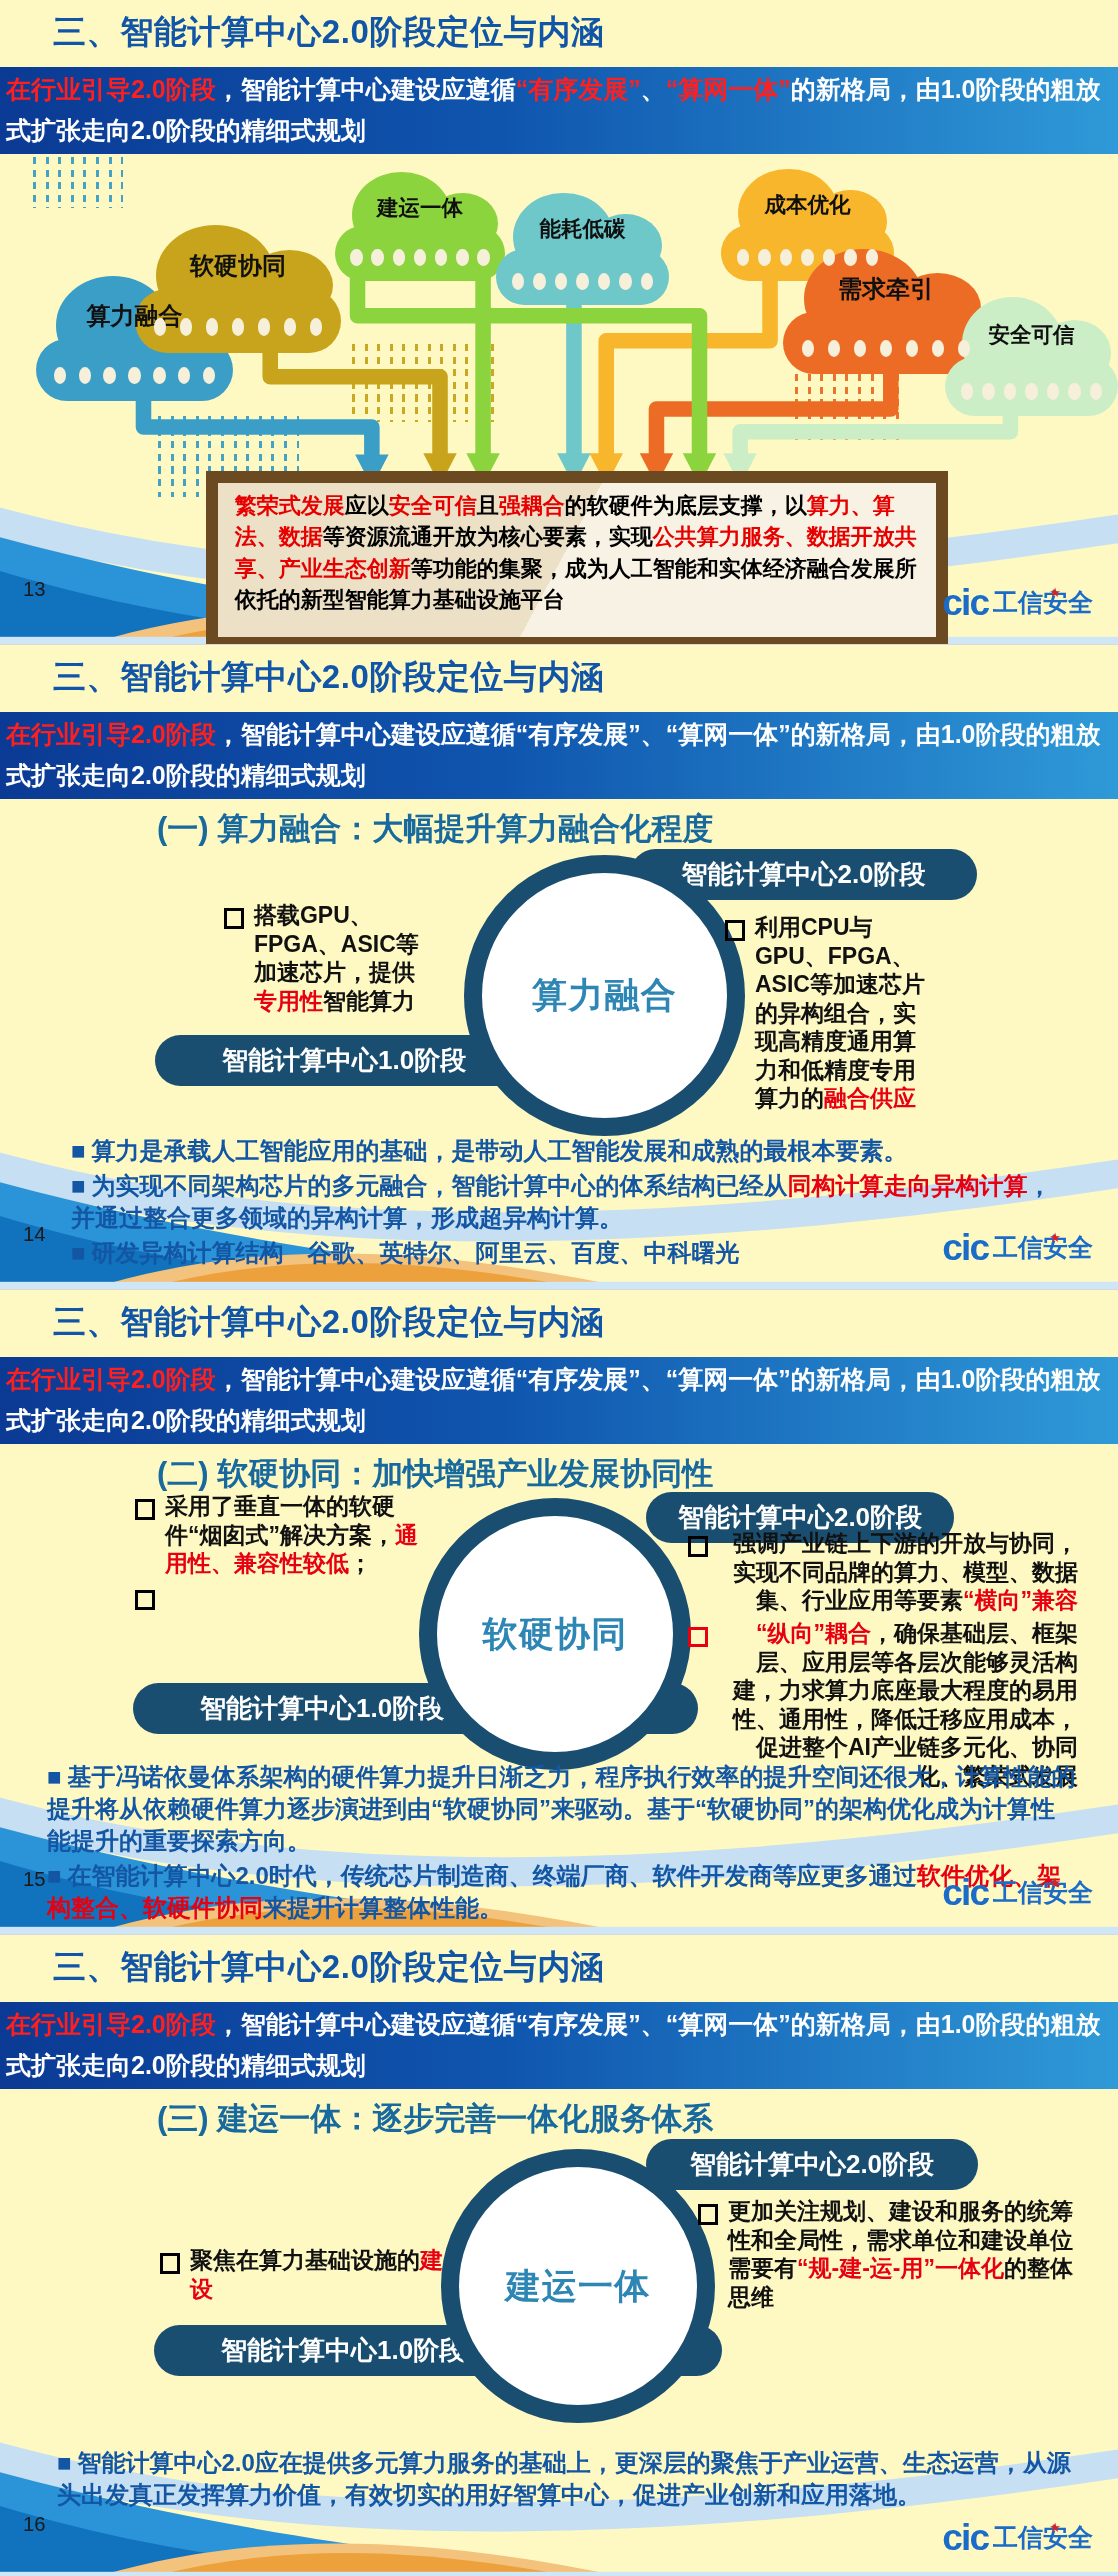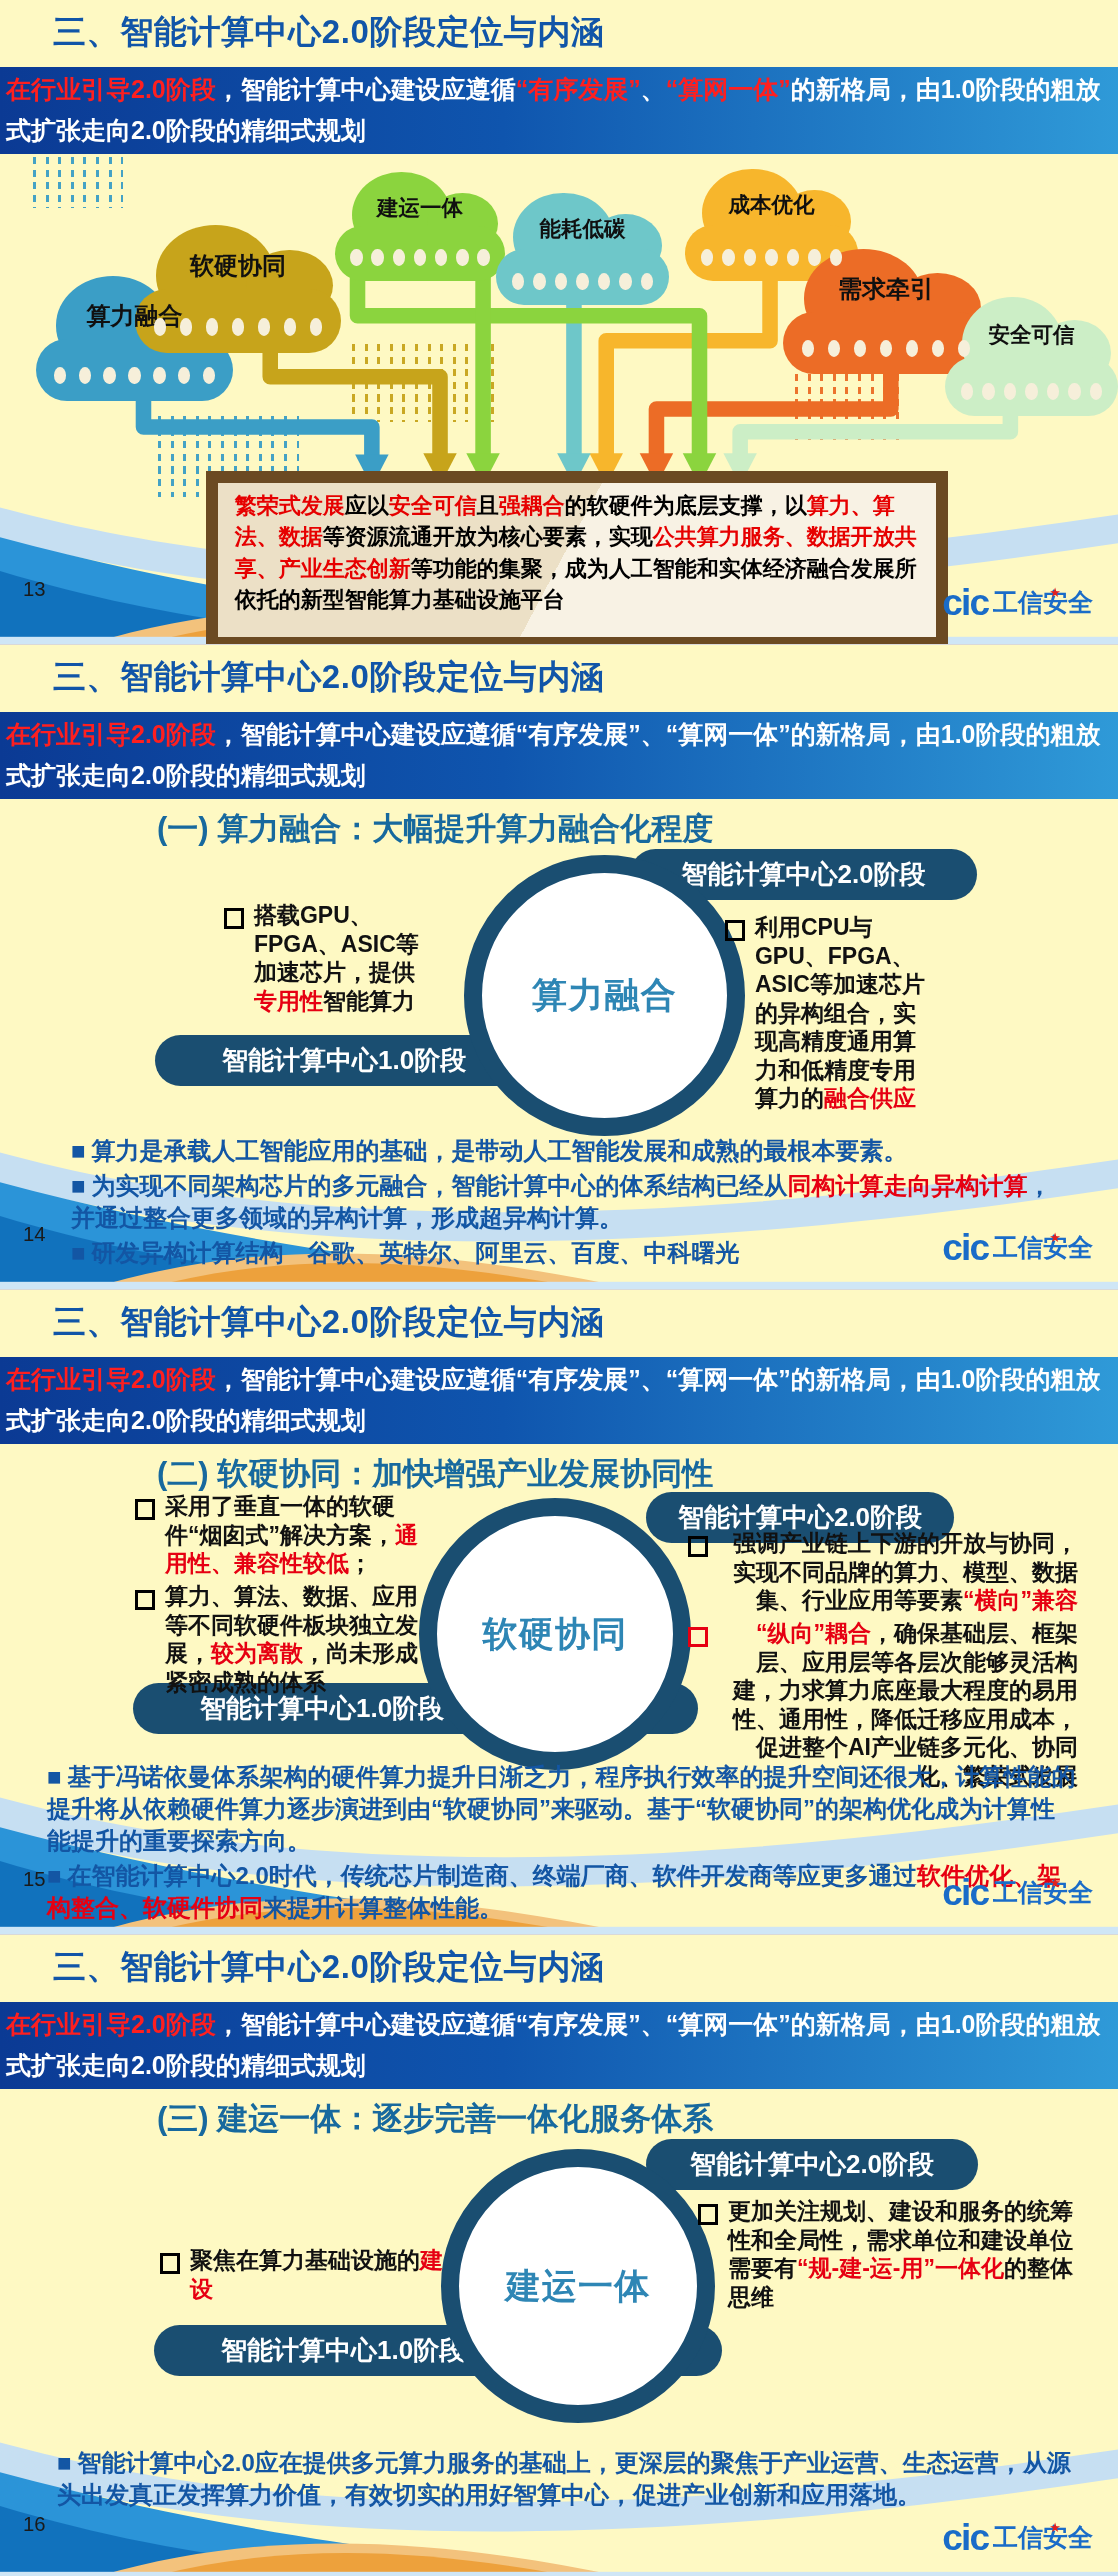--- a/index.html
+++ b/index.html
@@ -196,21 +196,21 @@
       <div class="dots">
           <i></i>
           <i></i>
           <i></i>
           <i></i>
           <i></i>
           <i></i>
           <i></i>
         </div>
     </div>
-    <div class="cloud" style="left:685px;top:173px;width:173px;height:108px;">
+    <div class="cloud" style="left:721px;top:173px;width:173px;height:108px;">
       <div class="puff1" style="background:#f7b62c"></div>
         <div class="puff2" style="background:#f7b62c"></div>
         <div class="base" style="background:#f7b62c"></div>
       <div class="label" style="font-size:21.5px">成本优化</div>
       <div class="dots">
           <i></i>
           <i></i>
           <i></i>
           <i></i>
           <i></i>
@@ -329,21 +329,20 @@
       <span class="clabel">软硬协同</span>
     </div>
 
     <div class="col col-left">
       <div class="citem">
         <span class="sq"></span>
         <div class="ct"><span>采用了垂直一体的软硬件“烟囱式”解决方案，</span><span class="red">通用性、兼容性较低</span><span>；</span></div>
       </div>
       <div class="citem">
         <span class="sq"></span>
-        <div class="ct"><span>算力、算法、数据、应用等不同软硬件板块独立发展，</span><span class="red">较为离散</span><span>，尚未形成紧密成熟的体系</span></div>
       </div>
     </div>
     <div class="col col-right">
       <div class="citem">
         <span class="sq"></span>
         <div class="ct"><span>强调产业链上下游的开放与协同，实现不同品牌的算力、模型、数据集、行业应用等要素</span><span class="red">“横向”兼容</span><span></span></div>
       </div>
       <div class="citem">
         <span class="sq redsq"></span>
         <div class="ct"><span></span><span class="red">“纵向”耦合</span><span>，确保基础层、框架层、应用层等各层次能够灵活构建，力求算力底座最大程度的易用性、通用性，降低迁移应用成本，促进整个AI产业链多元化、协同化、繁荣式发展</span></div>

